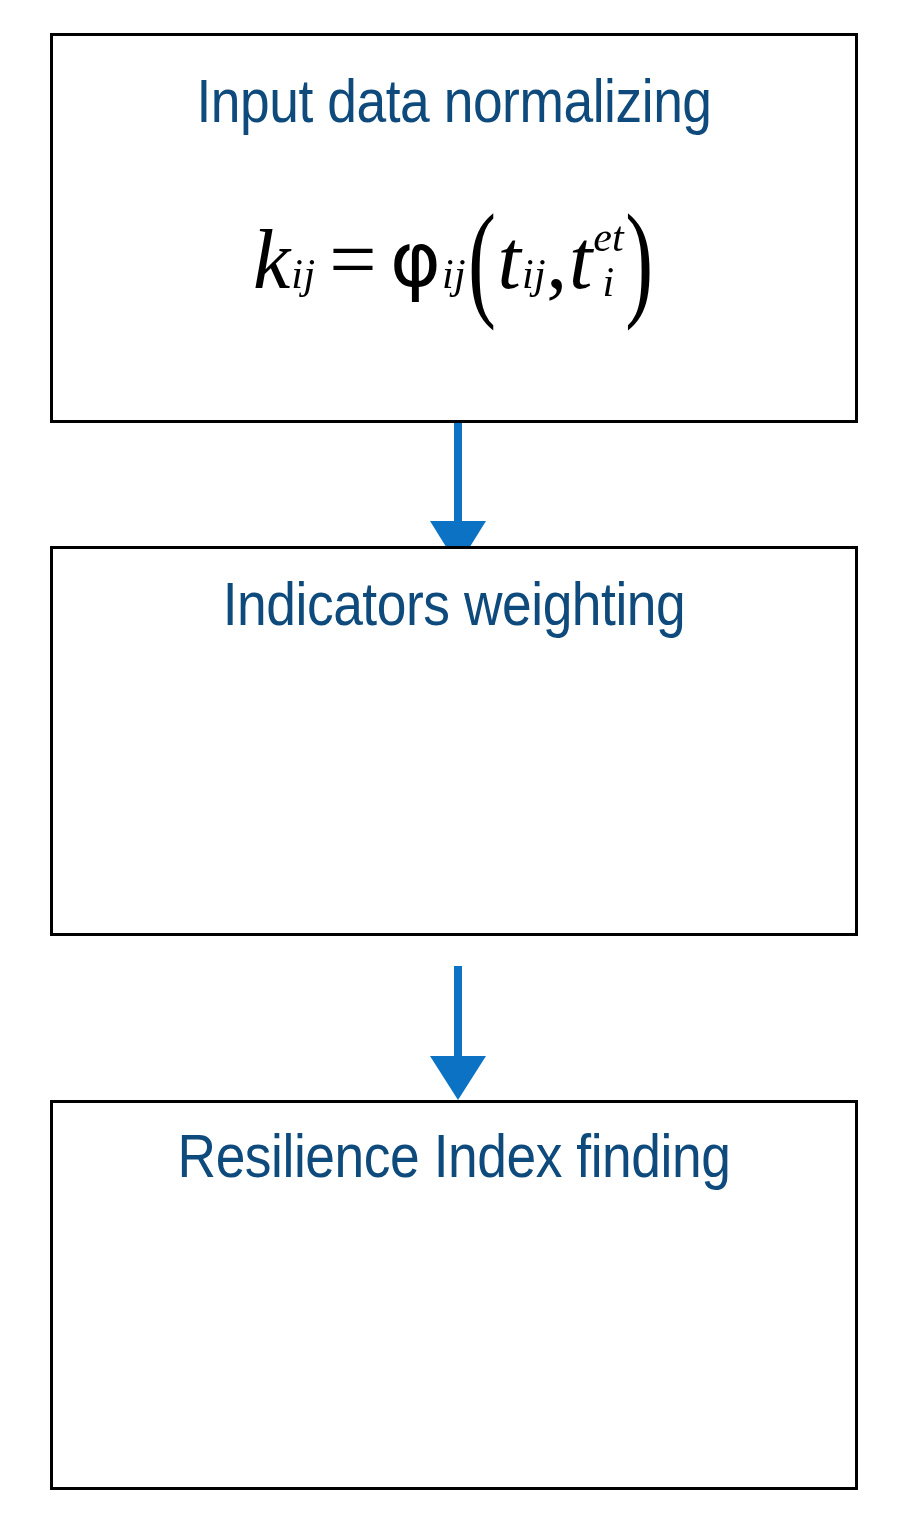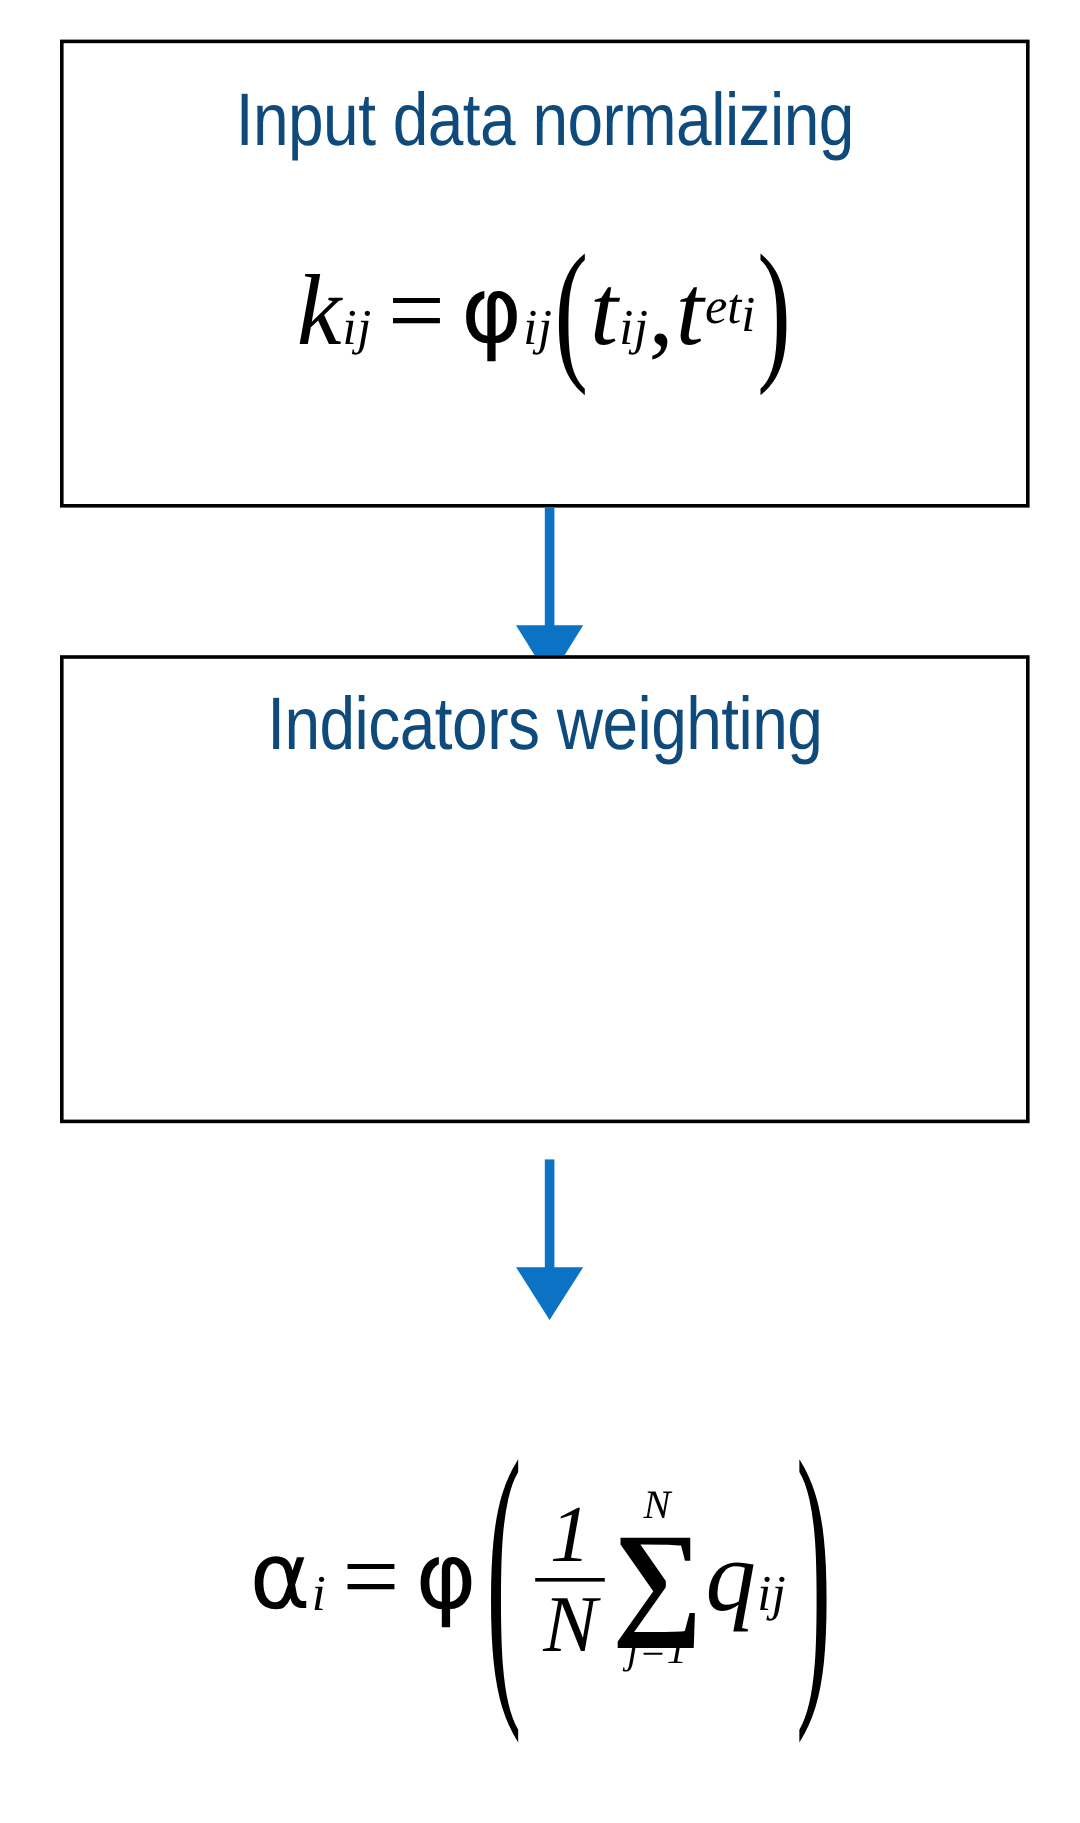--- a/index.html
+++ b/index.html
@@ -90,21 +90,21 @@
   .sub {
     font-size: 0.50em;
     font-style: italic;
     position: relative;
     top: 0.34em;
     letter-spacing: 0.5px;
     margin-left: 1px;
   }
   .subsup {
     display: inline-flex;
-    flex-direction: row;
+    flex-direction: column;
     font-size: 0.50em;
     font-style: italic;
     line-height: 0.92;
     vertical-align: middle;
     margin-left: 1px;
     position: relative;
     top: 0.02em;
     align-items: center;
   }
   .subsup .s-up { position: relative; top: -0.10em; }
@@ -252,14 +252,18 @@
     </div>
   </div>
 
   <div class="arrow" id="arrow-2">
     <svg viewBox="0 0 58 134" preserveAspectRatio="none">
       <rect x="25" y="0" width="8" height="92" fill="#0B72C4"></rect>
       <polygon points="1,90 57,90 29,134" fill="#0B72C4"></polygon>
     </svg>
   </div>
 
+  <div class="stage-box" id="box-3">
+    <div class="stage-title">Resilience Index finding</div>
+
+  </div>
 
 </div>
 
 </body></html>

